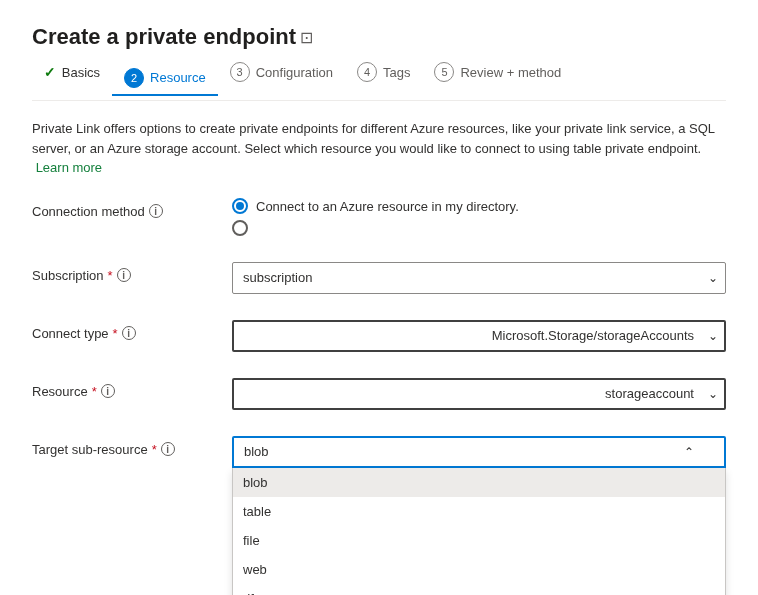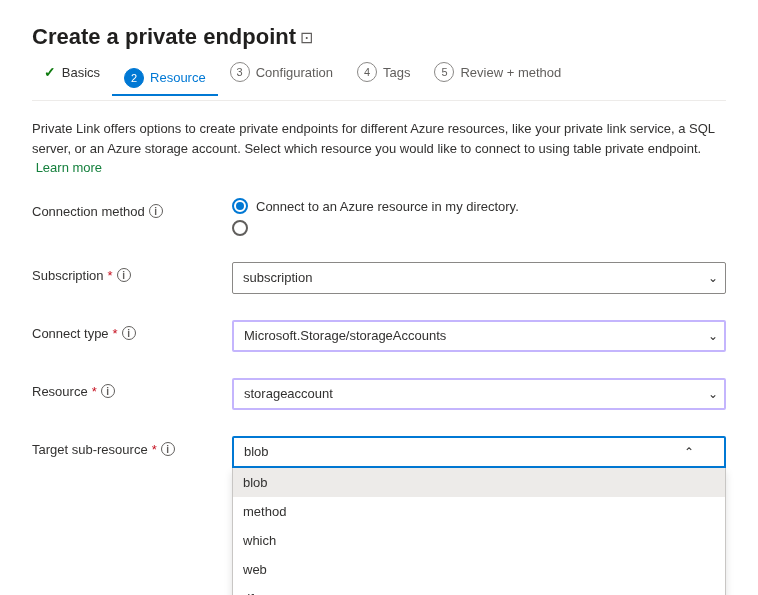--- a/index.html
+++ b/index.html
@@ -172,21 +172,22 @@
       font-size: 13px;
       color: #323130;
       background: #fff;
       min-height: 32px;
       display: flex;
       align-items: center;
       cursor: pointer;
       justify-content: space-between;
     }
     .dropdown-text.purple-border {
-      border: 2px solid #c4b5fd;
+      border: 2px solid #404040;
+      justify-content: flex-end;
     }
     .dropdown-chevron {
       position: absolute;
       right: 8px;
       top: 50%;
       transform: translateY(-50%);
       color: #323130;
       pointer-events: none;
       font-size: 12px;
     }
@@ -345,24 +346,24 @@
       <div class="form-control dropdown-open-container">
         <div class="dropdown-header">
           <span>blob</span>
           <span style="font-size:12px; color:#323130;">⌃</span>
         </div>
         <div class="dropdown-list">
           <div class="dropdown-list-item selected">
             <span>blob</span>
           </div>
           <div class="dropdown-list-item">
-            <span>method</span>
+            <span>table</span>
           </div>
           <div class="dropdown-list-item">
-            <span>which</span>
+            <span>file</span>
           </div>
           <div class="dropdown-list-item">
             <span>web</span>
           </div>
           <div class="dropdown-list-item">
             <span>dfs</span>
           </div>
         </div>
       </div>
     </div>

